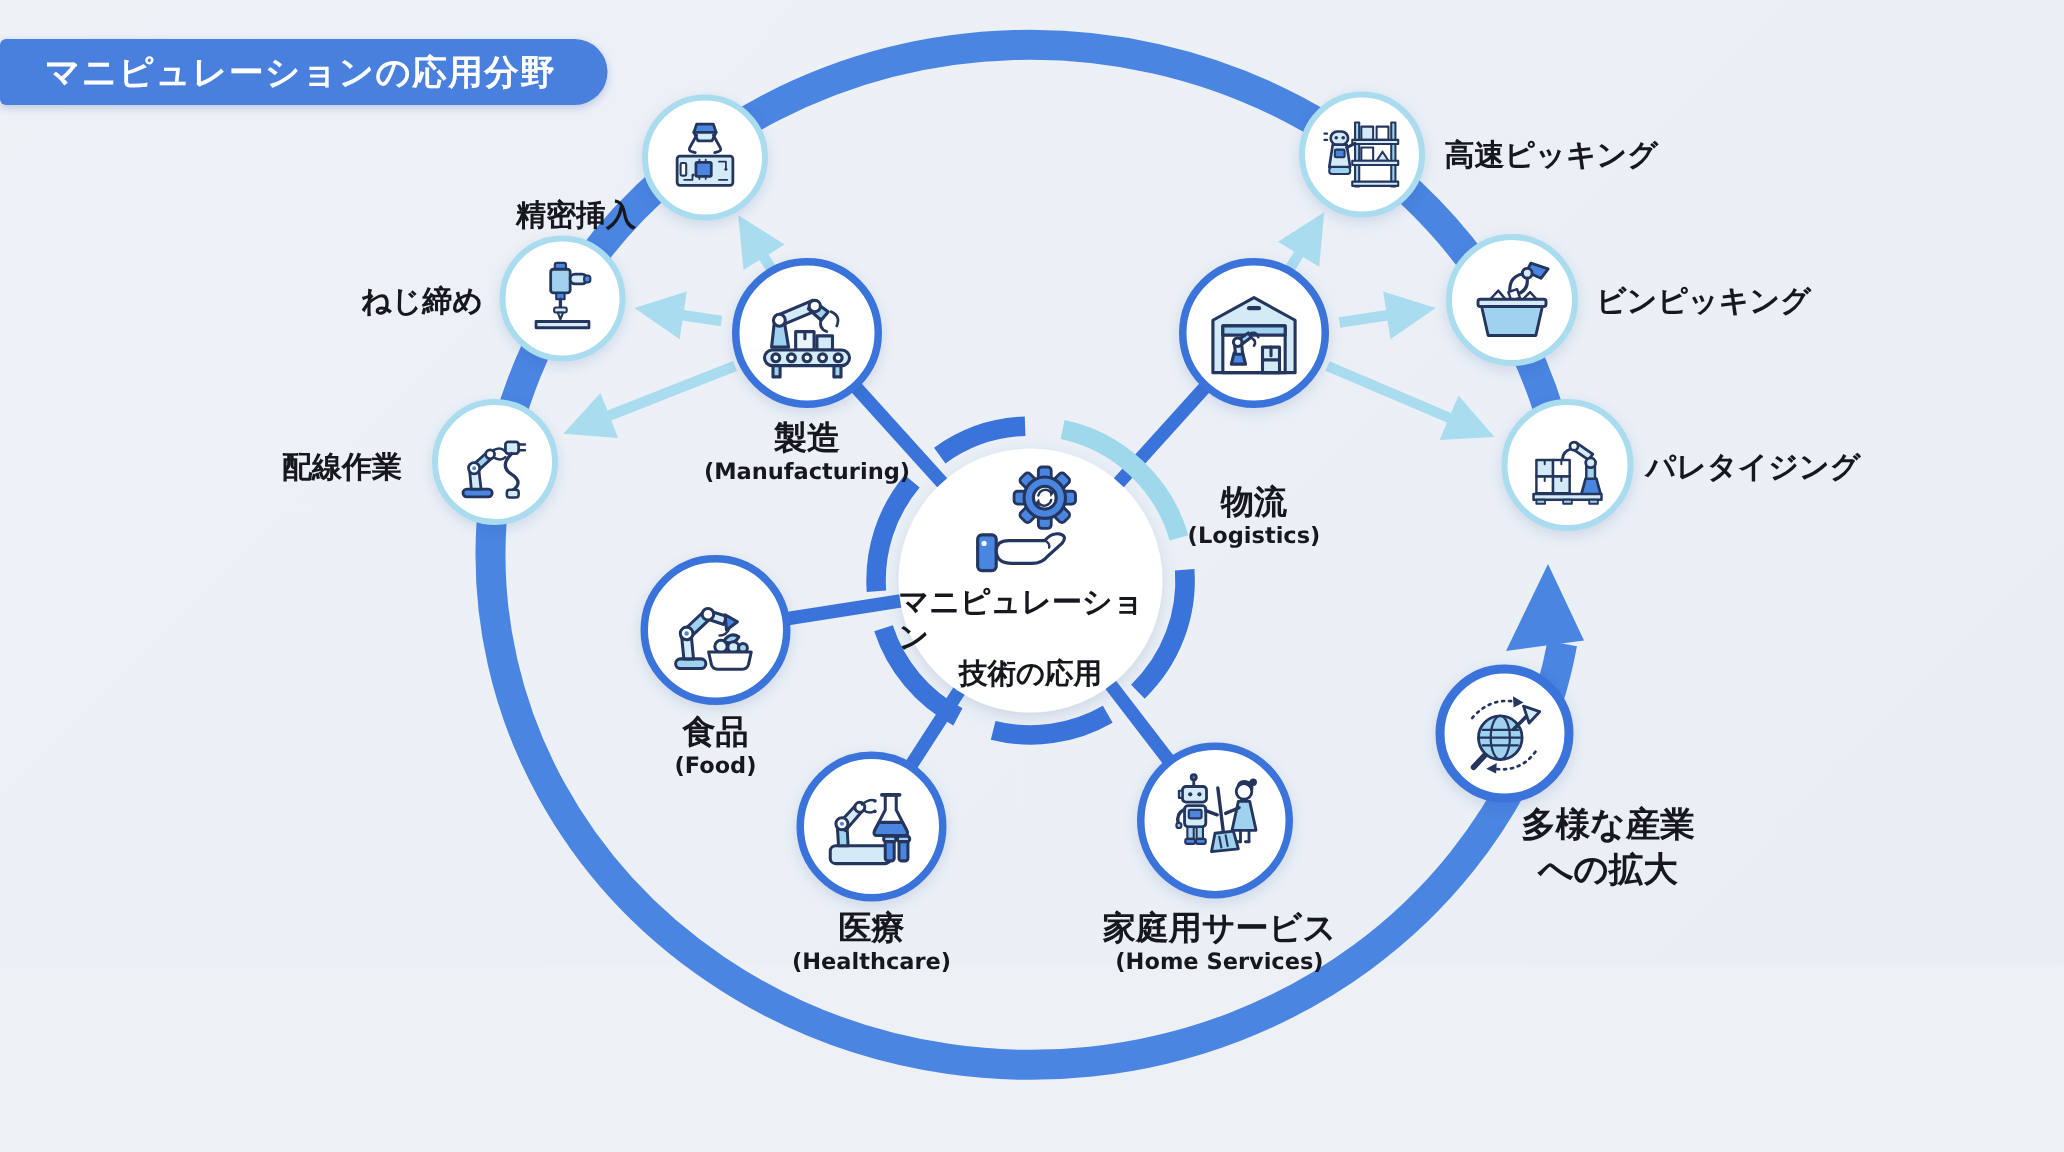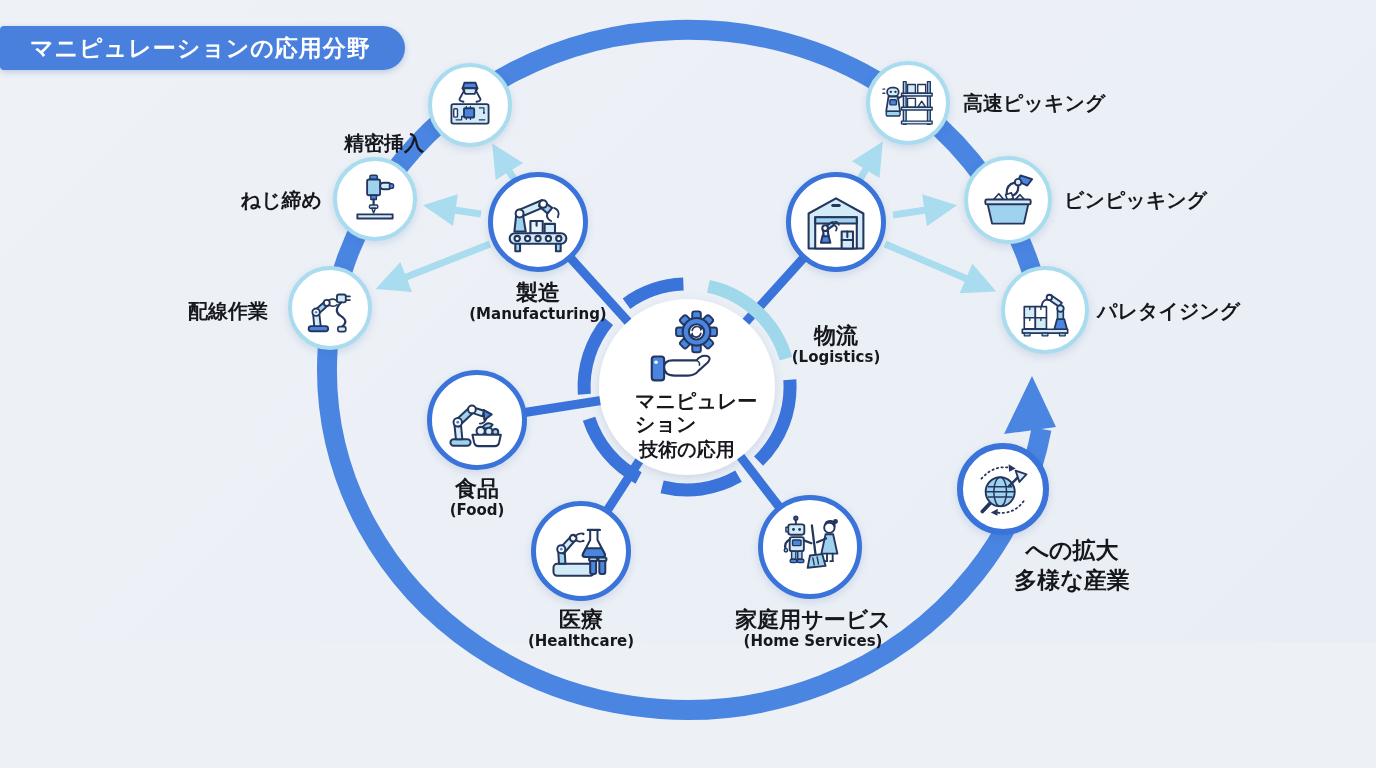--- a/index.html
+++ b/index.html
@@ -12,21 +12,21 @@
          border-radius:4px 22px 22px 4px;letter-spacing:1px;box-shadow:0 2px 6px rgba(40,80,160,.25);}
   .node{position:absolute;border-radius:50%;background:#fff;box-sizing:border-box;
         display:flex;align-items:center;justify-content:center;
         box-shadow:0 3px 9px rgba(50,90,160,.16);}
   .cat{border:5px solid #3a73d9;}
   .app{border:4px solid #a9dcee;}
   .globe{border:6px solid #3a73d9;}
   .hub{position:absolute;left:599px;top:299px;width:176px;height:176px;
        display:flex;flex-direction:column;align-items:center;}
   .hub svg{margin-top:9px;}
-  .hub-l1{font-size:20px;font-weight:bold;color:#16181d;line-height:1.15;margin-top:2px;margin-left:36px;}
+  .hub-l1{font-size:20px;font-weight:bold;color:#16181d;line-height:1.15;margin-top:2px;}
   .hub-l2{font-size:19px;font-weight:bold;color:#16181d;line-height:1.15;margin-top:3px;}
   .lbl{position:absolute;font-weight:bold;color:#16181d;font-size:20px;white-space:nowrap;}
   .lbl.r{text-align:right;}
   .catlbl{position:absolute;width:200px;text-align:center;color:#16181d;}
   .catlbl .main{font-size:22px;font-weight:bold;line-height:1.1;}
   .catlbl .sub{font-size:15px;font-weight:bold;line-height:1.25;}
   .exp{position:absolute;left:986px;top:535px;width:172px;text-align:center;
        font-size:23px;font-weight:bold;color:#16181d;line-height:1.32;}
 </style>
 </head>
@@ -377,17 +377,17 @@
         <path d="M18,47.5 L10,56" stroke-width="4"></path>
         <circle cx="29" cy="35" r="15.5" fill="#9fd2ec"></circle>
         <ellipse cx="29" cy="35" rx="6.8" ry="15.5" fill="none" stroke-width="1.6"></ellipse>
         <path d="M16.5,29.5 L41.5,29.5 M13.5,35 L44.5,35 M16.5,40.5 L41.5,40.5" stroke-width="1.6"></path>
         <path d="M38.5,29 L49,18.5" stroke-width="2.6"></path>
         <path d="M45.5,12.5 L57,16.5 L49.5,24.5 Z" fill="#d3ebf7"></path>
       </g>
     </svg>
   </div>
   <div class="exp">
+    <div>多様な産業</div>
     <div>への拡大</div>
-    <div>多様な産業</div>
   </div>
 
 </div>
 
 </body></html>

